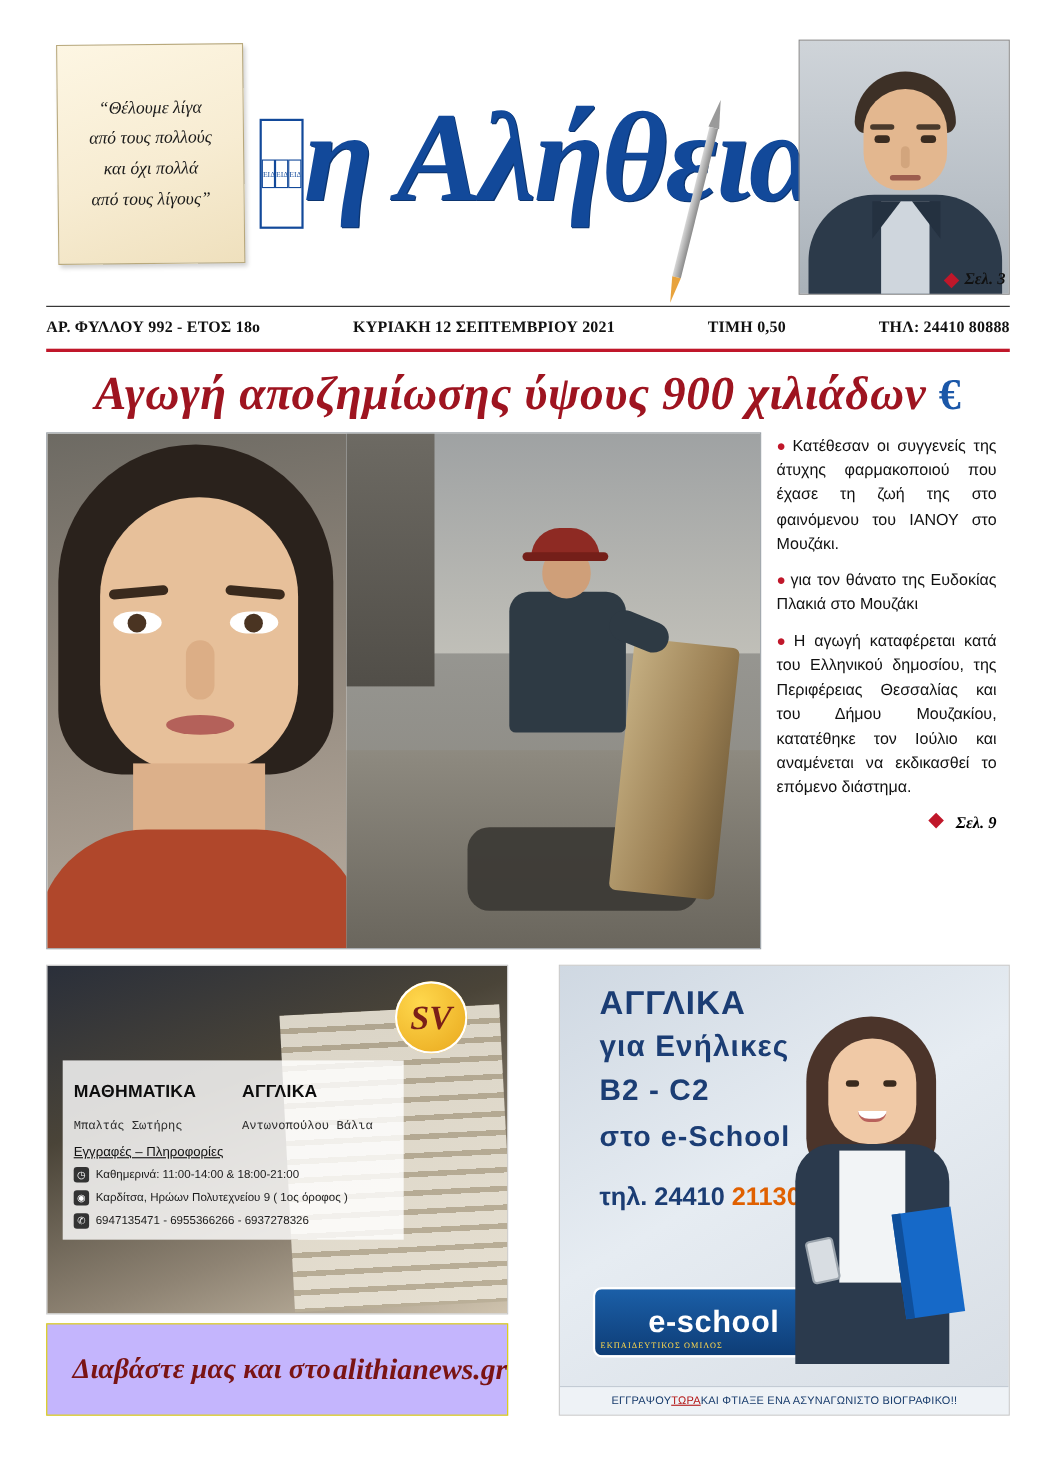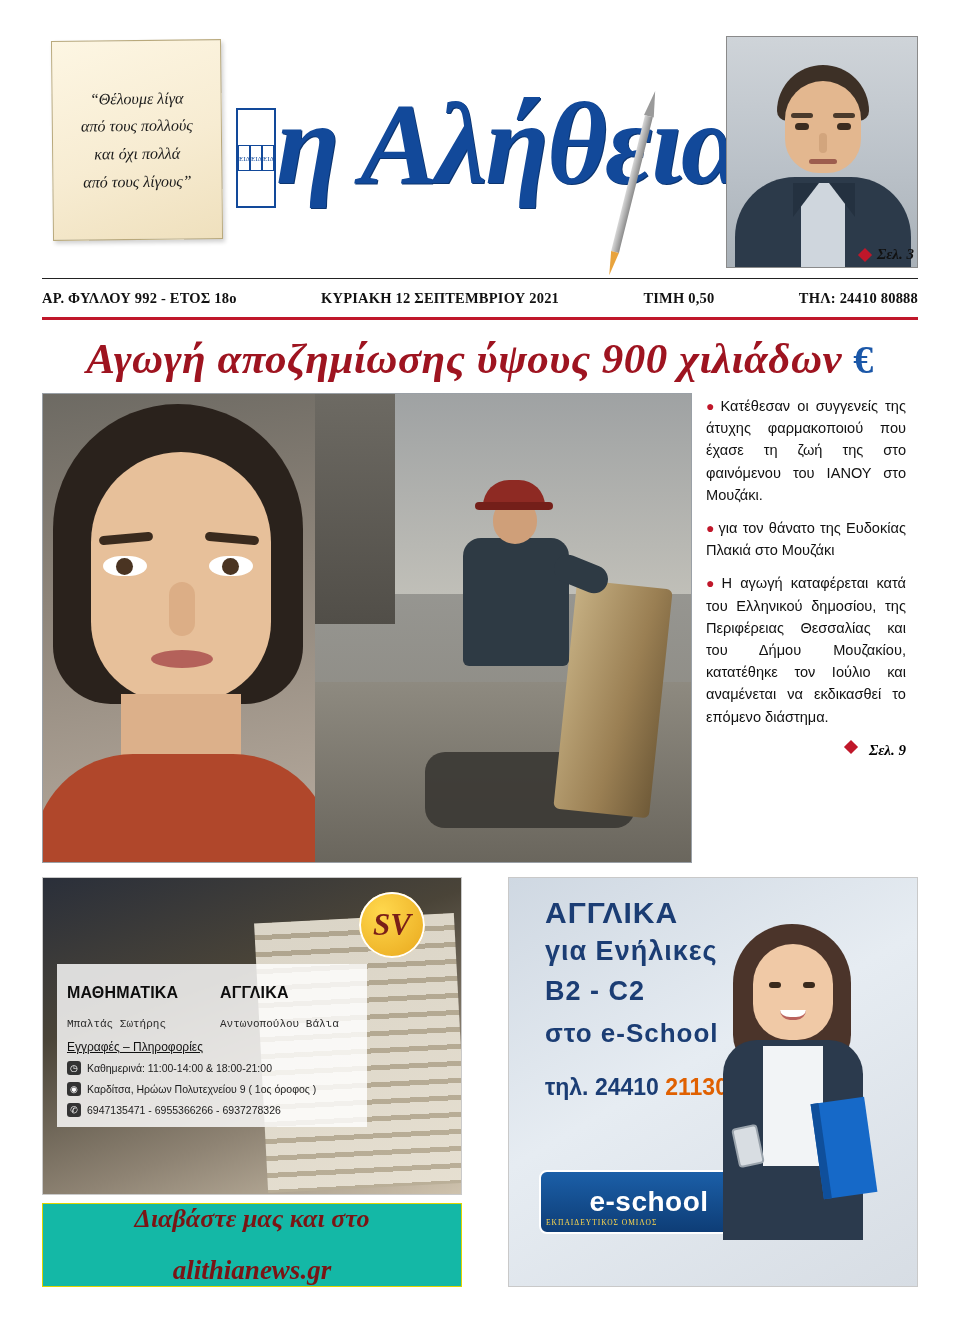--- a/index.html
+++ b/index.html
@@ -463,24 +463,24 @@
   .mini-ico {
     width: 14px; height: 14px;
     display: inline-flex; align-items: center; justify-content: center;
     background: #333; color: #fff;
     font-size: 9px; border-radius: 3px;
     flex: 0 0 auto;
   }
   .ad-site {
     margin-top: 8px;
     width: 100%; height: 84px;
-    background: #14b8a6;
+    background: #c4b5fd;
     border: 1px solid #e0d400;
-    display: flex; flex-direction: column;
-    align-items: center; justify-content: space-between;
+    display: flex; flex-direction: row;
+    align-items: center; justify-content: flex-end;
     gap: 2px;
   }
   .ad-site .l1 {
     font-family: "Liberation Serif", serif;
     font-size: 26px; font-weight: bold; font-style: italic;
     color: #7a1414;
   }
   .ad-site .l2 {
     font-family: "Liberation Serif", serif;
     font-size: 27px; font-weight: bold; font-style: italic;
@@ -766,16 +766,21 @@
         <div class="g-hair"></div>
           <div class="g-face"></div>
         <div class="g-eye-l"></div>
           <div class="g-eye-r"></div>
         <div class="g-smile"></div>
         <div class="g-body"></div>
           <div class="g-top"></div>
         <div class="g-book"></div>
           <div class="g-phone"></div>
       </div>
+      <div class="es-footer">
+        <span>ΕΓΓΡΑΨΟΥ </span>
+        <u>ΤΩΡΑ</u>
+        <span> ΚΑΙ ΦΤΙΑΞΕ ΕΝΑ ΑΣΥΝΑΓΩΝΙΣΤΟ ΒΙΟΓΡΑΦΙΚΟ!!</span>
+      </div>
     </div>
   </div>
 
 </div>
 
 </body></html>

